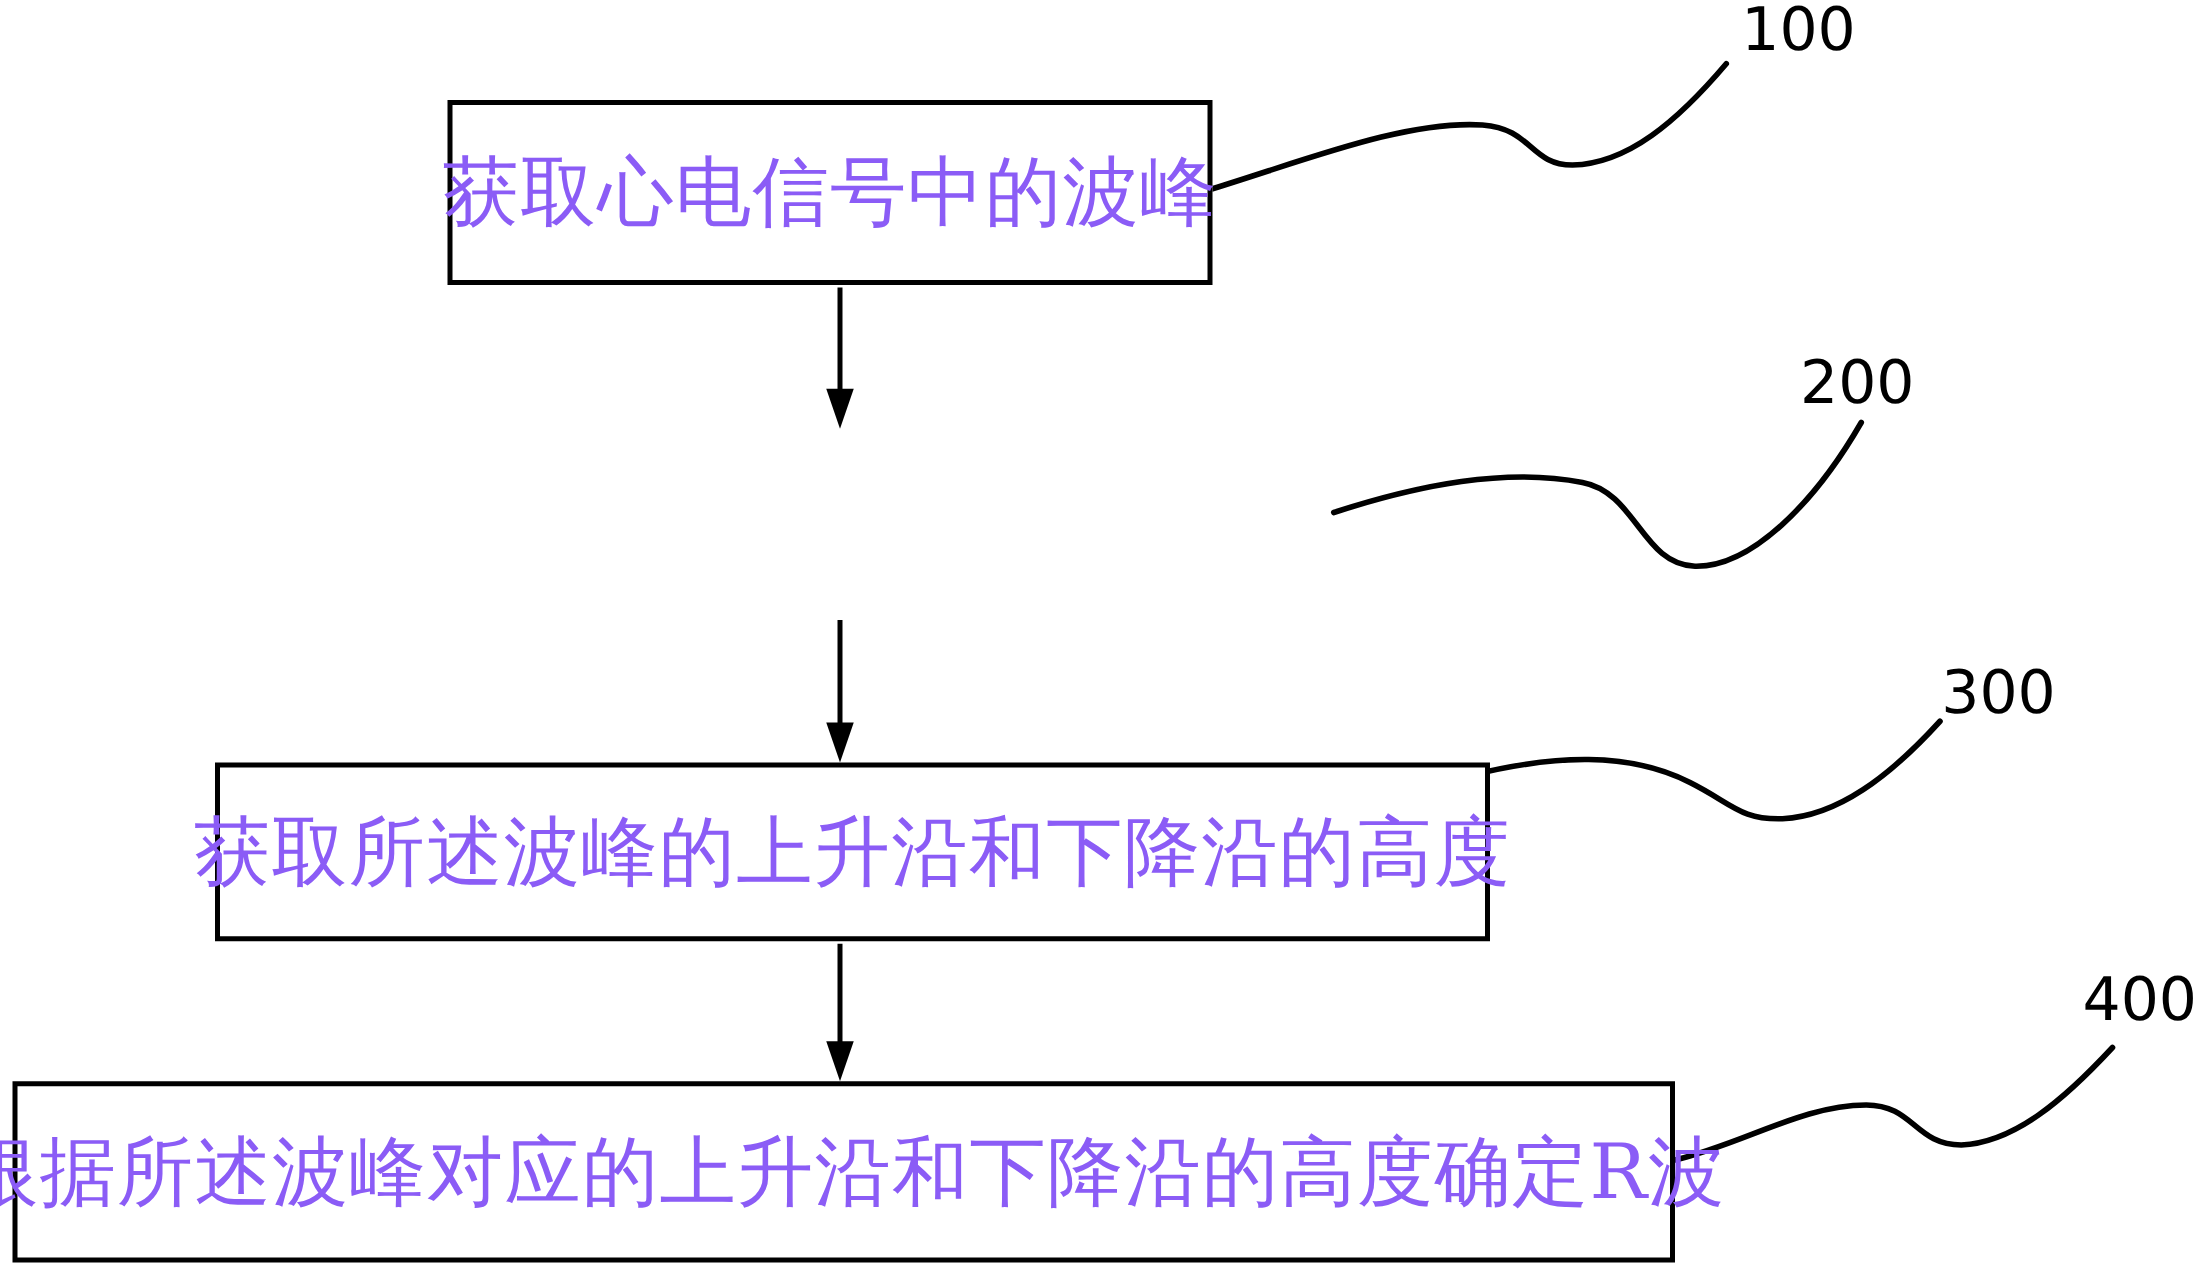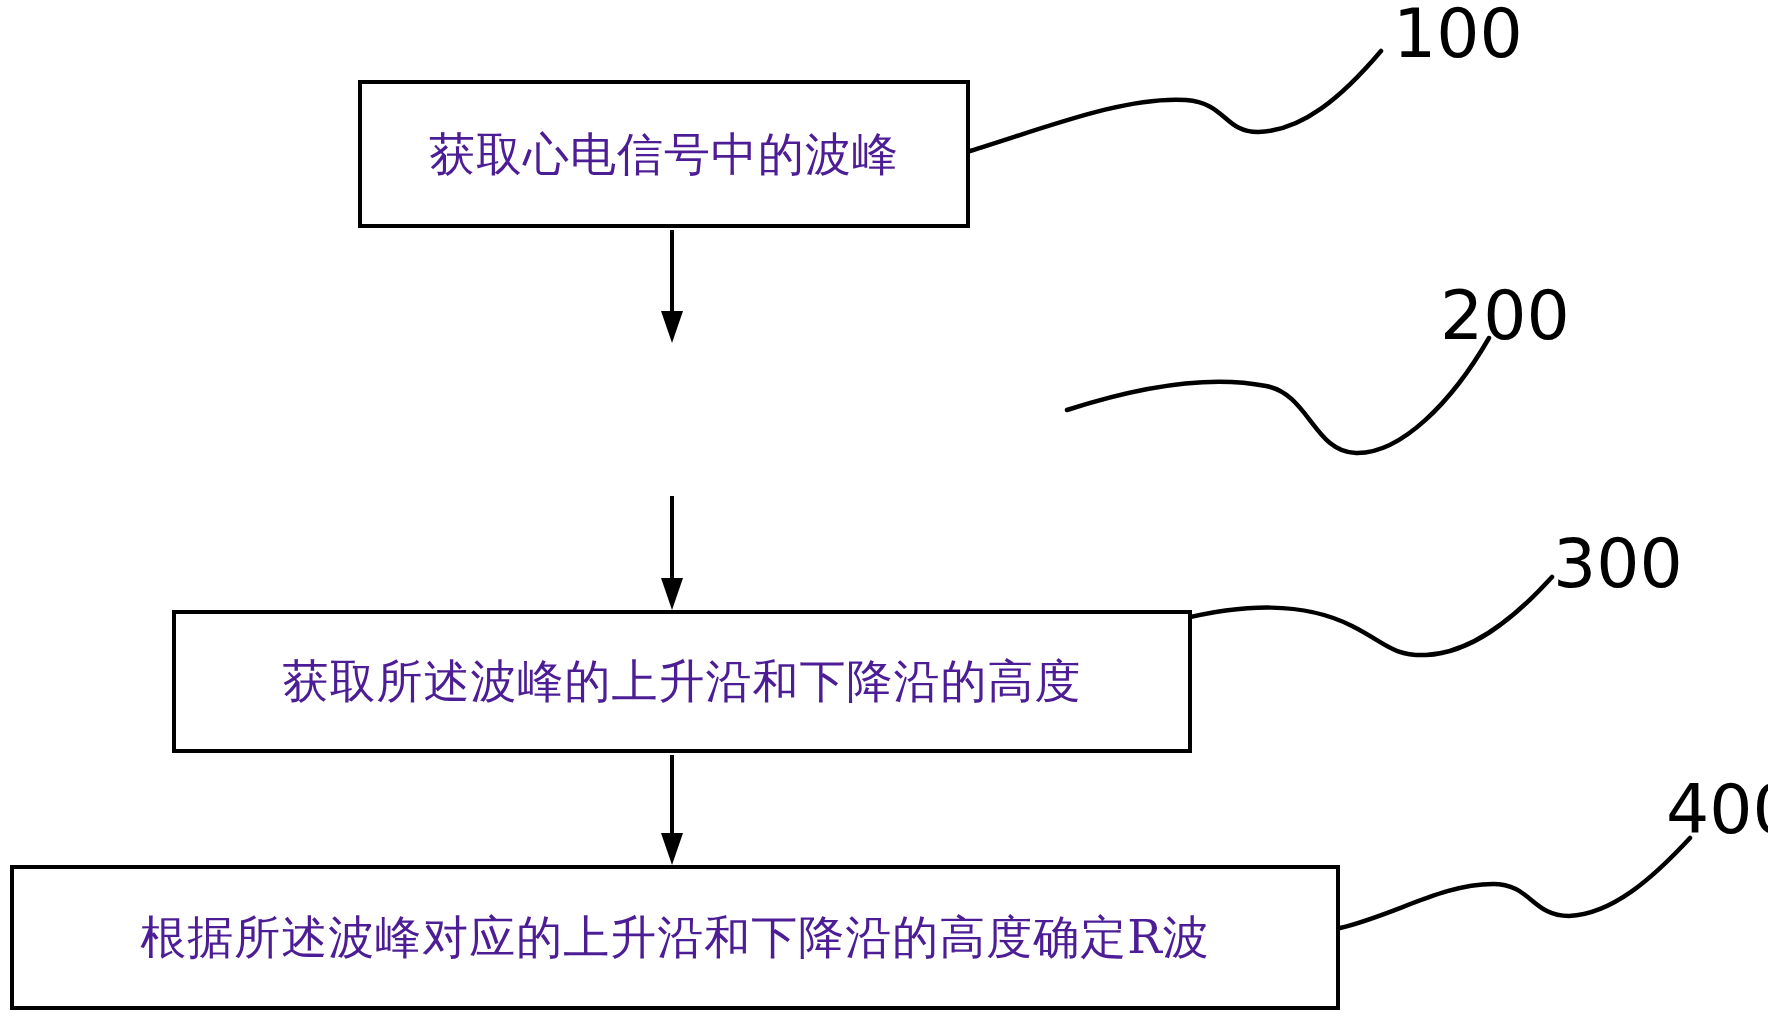--- a/index.html
+++ b/index.html
@@ -27,34 +27,34 @@
     position: absolute;
     box-sizing: border-box;
     border: 4px solid #000000;
     background: #ffffff;
     display: flex;
     align-items: center;
     justify-content: center;
     text-align: center;
   }
   .flow-box span {
-    font-size: 46px;
-    color: #4c1d95;
+    font-size: 61px;
+    color: #8b5cf6;
     letter-spacing: 1px;
     line-height: 1.1;
     white-space: nowrap;
   }
   .box-1 { left: 358px; top:  80px; width:  612px; height: 148px; }
   .box-2 { left: 266px; top: 343px; width:  801px; height: 151px; }
   .box-3 { left: 172px; top: 610px; width: 1020px; height: 143px; }
   .box-4 { left:  10px; top: 865px; width: 1330px; height: 145px; }
   .ref-label {
     position: absolute;
     font-family: "DejaVu Sans", sans-serif;
-    font-size: 68px;
+    font-size: 48px;
     line-height: 1;
     color: #000000;
     white-space: nowrap;
   }
   .ref-1 { left: 1393px; top:   0px; }
   .ref-2 { left: 1440px; top: 282px; text-align: center; }
   .ref-3 { left: 1553px; top: 530px; }
   .ref-4 { left: 1666px; top: 776px; }
 </style>
 </head>

